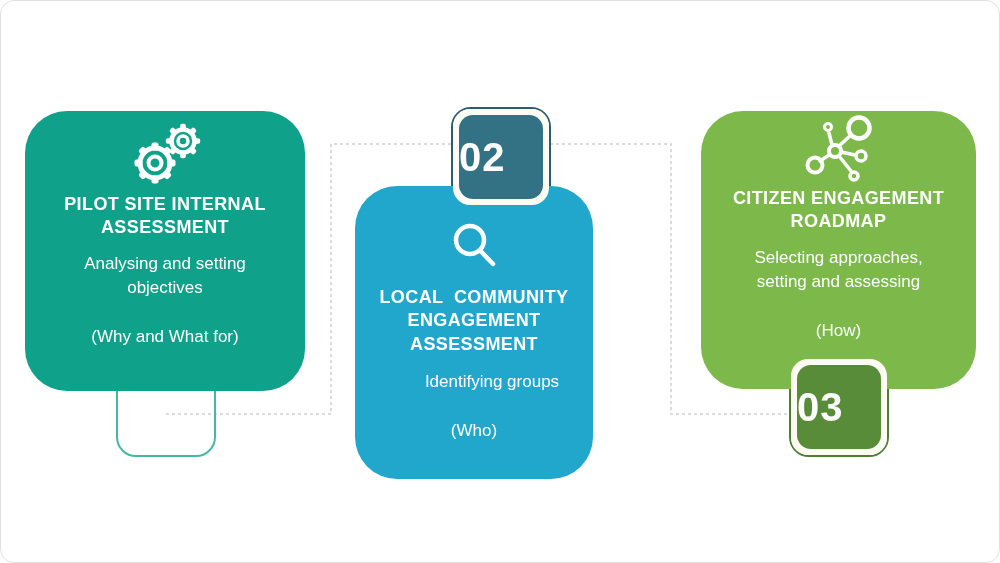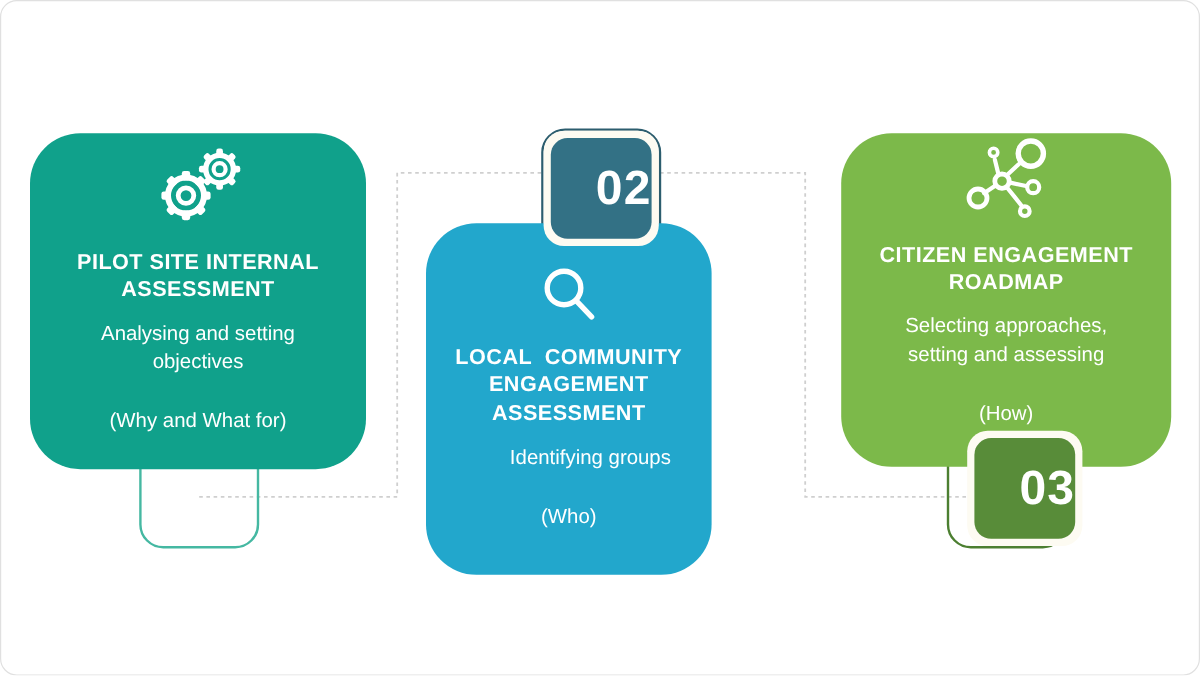--- a/index.html
+++ b/index.html
@@ -26,21 +26,21 @@
   .card-2{left:354px;top:185px;width:238px;height:293px;padding-top:34px;}
   .card-3{left:700px;top:110px;width:275px;height:278px;padding-top:0;}
   .card .icon{display:block;flex:0 0 auto;}
   .title{
     margin:2px 0 0 0;
     font-size:18px;font-weight:bold;
     letter-spacing:.4px;line-height:1.3;
     white-space:pre-wrap;
   }
   .card-2 .title{margin-top:14px;}
-  .card-1 .title,.card-3 .title{margin-top:14px;}
+  .card-1 .title,.card-3 .title{margin-top:0;}
   .subtitle{
     margin:12px 0 0 0;
     font-size:17px;line-height:1.45;
     white-space:pre-wrap;
   }
   .card-2 .subtitle{margin-top:14px;margin-left:36px;}
   .note{margin:26px 0 0 0;font-size:17px;}
   
   .badge-outline{
     position:absolute;z-index:1;
@@ -55,25 +55,25 @@
   .outline-3{left:788px;top:356px;}
   .badge{
     position:absolute;z-index:3;
     width:96px;height:96px;
     border-radius:17px;
     background:#FDFBF2;
     display:flex;align-items:center;justify-content:center;
   }
   .badge-1{left:117px;top:358px;}
   .badge-2{left:452px;top:108px;}
-  .badge-3{left:790px;top:358px;margin-left:15px;}
+  .badge-3{left:790px;top:358px;}
   .badge-inner{
     width:84px;height:84px;border-radius:14px;
     background:var(--badge,#777);
-    display:flex;align-items:center;justify-content:flex-end;
+    display:flex;align-items:center;justify-content:flex-start;
   }
   .badge-number{
     color:#ffffff;font-size:40px;font-weight:bold;letter-spacing:1px;
   }
 </style>
 </head>
 <body>
 
 <div class="canvas">
 

